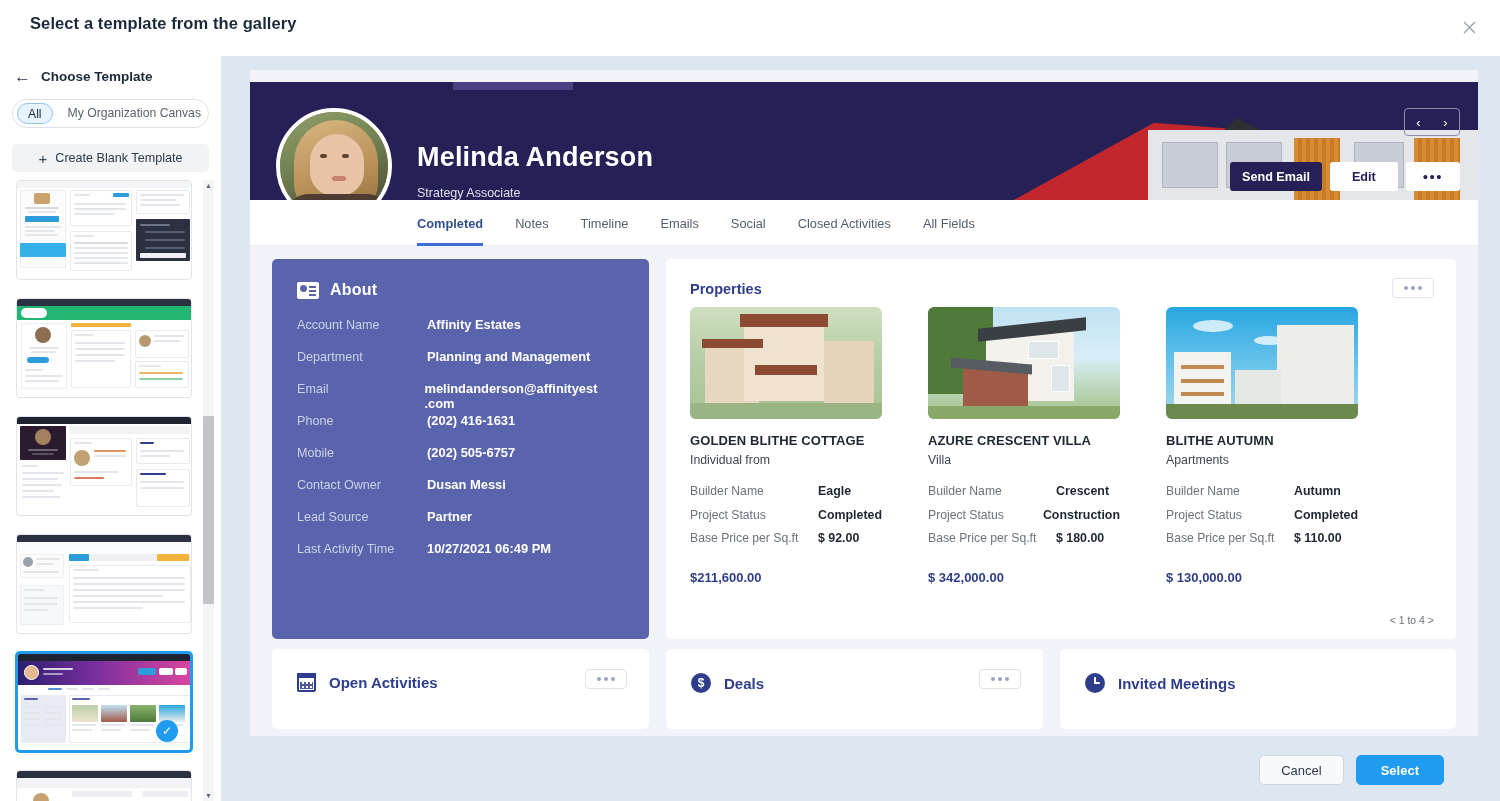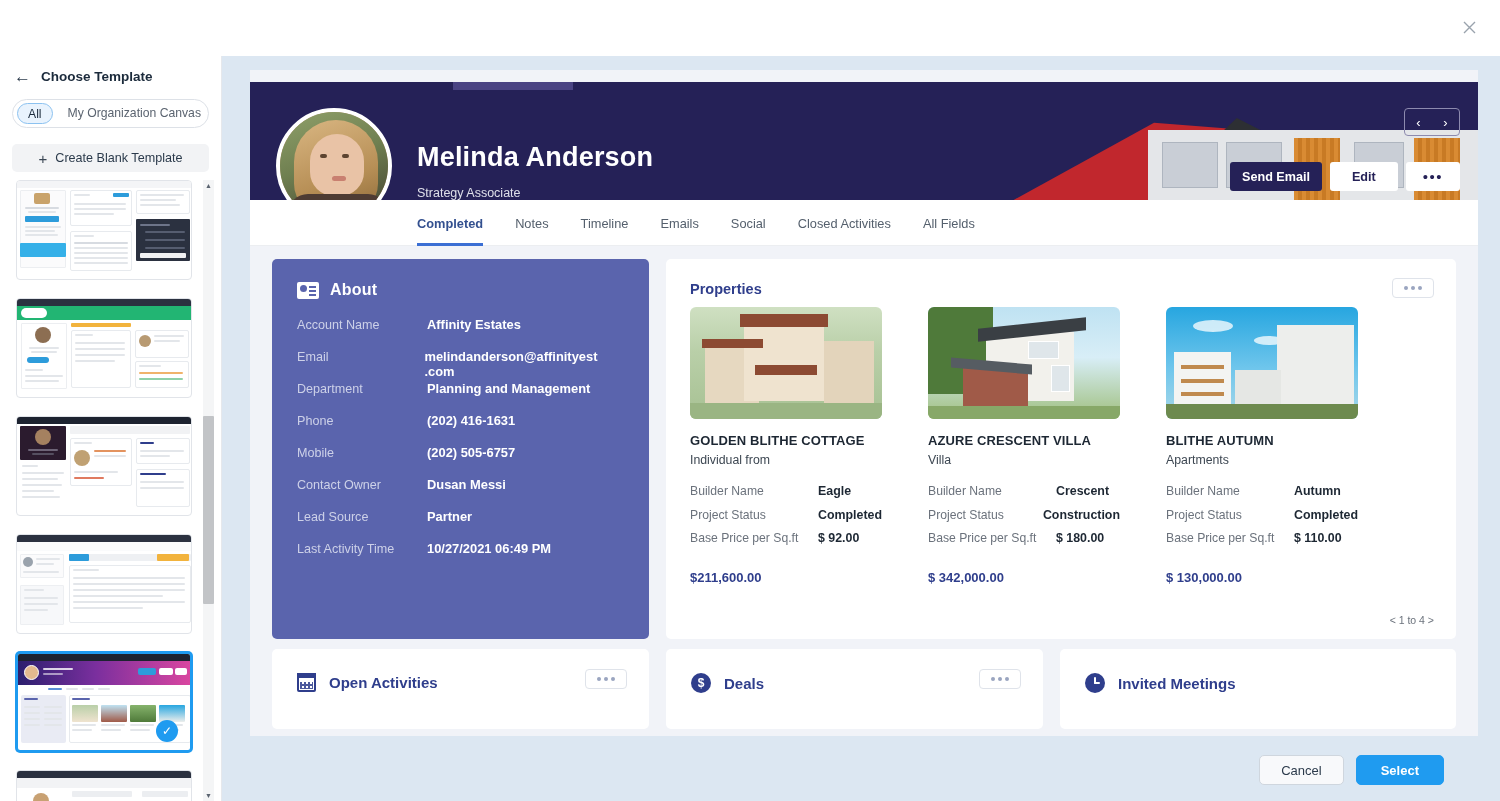--- a/index.html
+++ b/index.html
@@ -275,20 +275,21 @@
     background:#1f9bf0; border:1px solid #1f9bf0; color:#fff; font-size:13px; font-weight:bold;
     height:30px; padding:0 24px; border-radius:5px; display:flex; align-items:center; cursor:pointer;
     font-family:"Liberation Sans", sans-serif;
   }
 </style>
 </head>
 <body>
 
 <div class="app">
 
+  <div class="modal-title">Select a template from the gallery</div>
   <button class="close-btn">
     <svg width="13" height="13" viewBox="0 0 13 13" aria-hidden="true">
       <path d="M1 1 L12 12 M12 1 L1 12" stroke="#9aa3ad" stroke-width="1.4" fill="none"></path>
     </svg>
   </button>
 
   <div class="sidebar">
     <div class="back-row">
       <span class="back-arrow">←</span>
       <span class="back-label">Choose Template</span>
@@ -561,26 +562,26 @@
           <div class="about-head">
             <span class="idcard-icon"></span>
             <span class="about-title">About</span>
           </div>
           <div class="about-rows">
             <div class="about-row">
               <span class="about-label">Account Name</span>
               <span class="about-value">Affinity Estates</span>
             </div>
             <div class="about-row">
+              <span class="about-label">Department</span>
+              <span class="about-value">Planning and Management</span>
+            </div>
+            <div class="about-row">
               <span class="about-label">Email</span>
               <span class="about-value">melindanderson@affinityest .com</span>
-            </div>
-            <div class="about-row">
-              <span class="about-label">Department</span>
-              <span class="about-value">Planning and Management</span>
             </div>
             <div class="about-row">
               <span class="about-label">Phone</span>
               <span class="about-value">(202) 416-1631</span>
             </div>
             <div class="about-row">
               <span class="about-label">Mobile</span>
               <span class="about-value">(202) 505-6757</span>
             </div>
             <div class="about-row">

